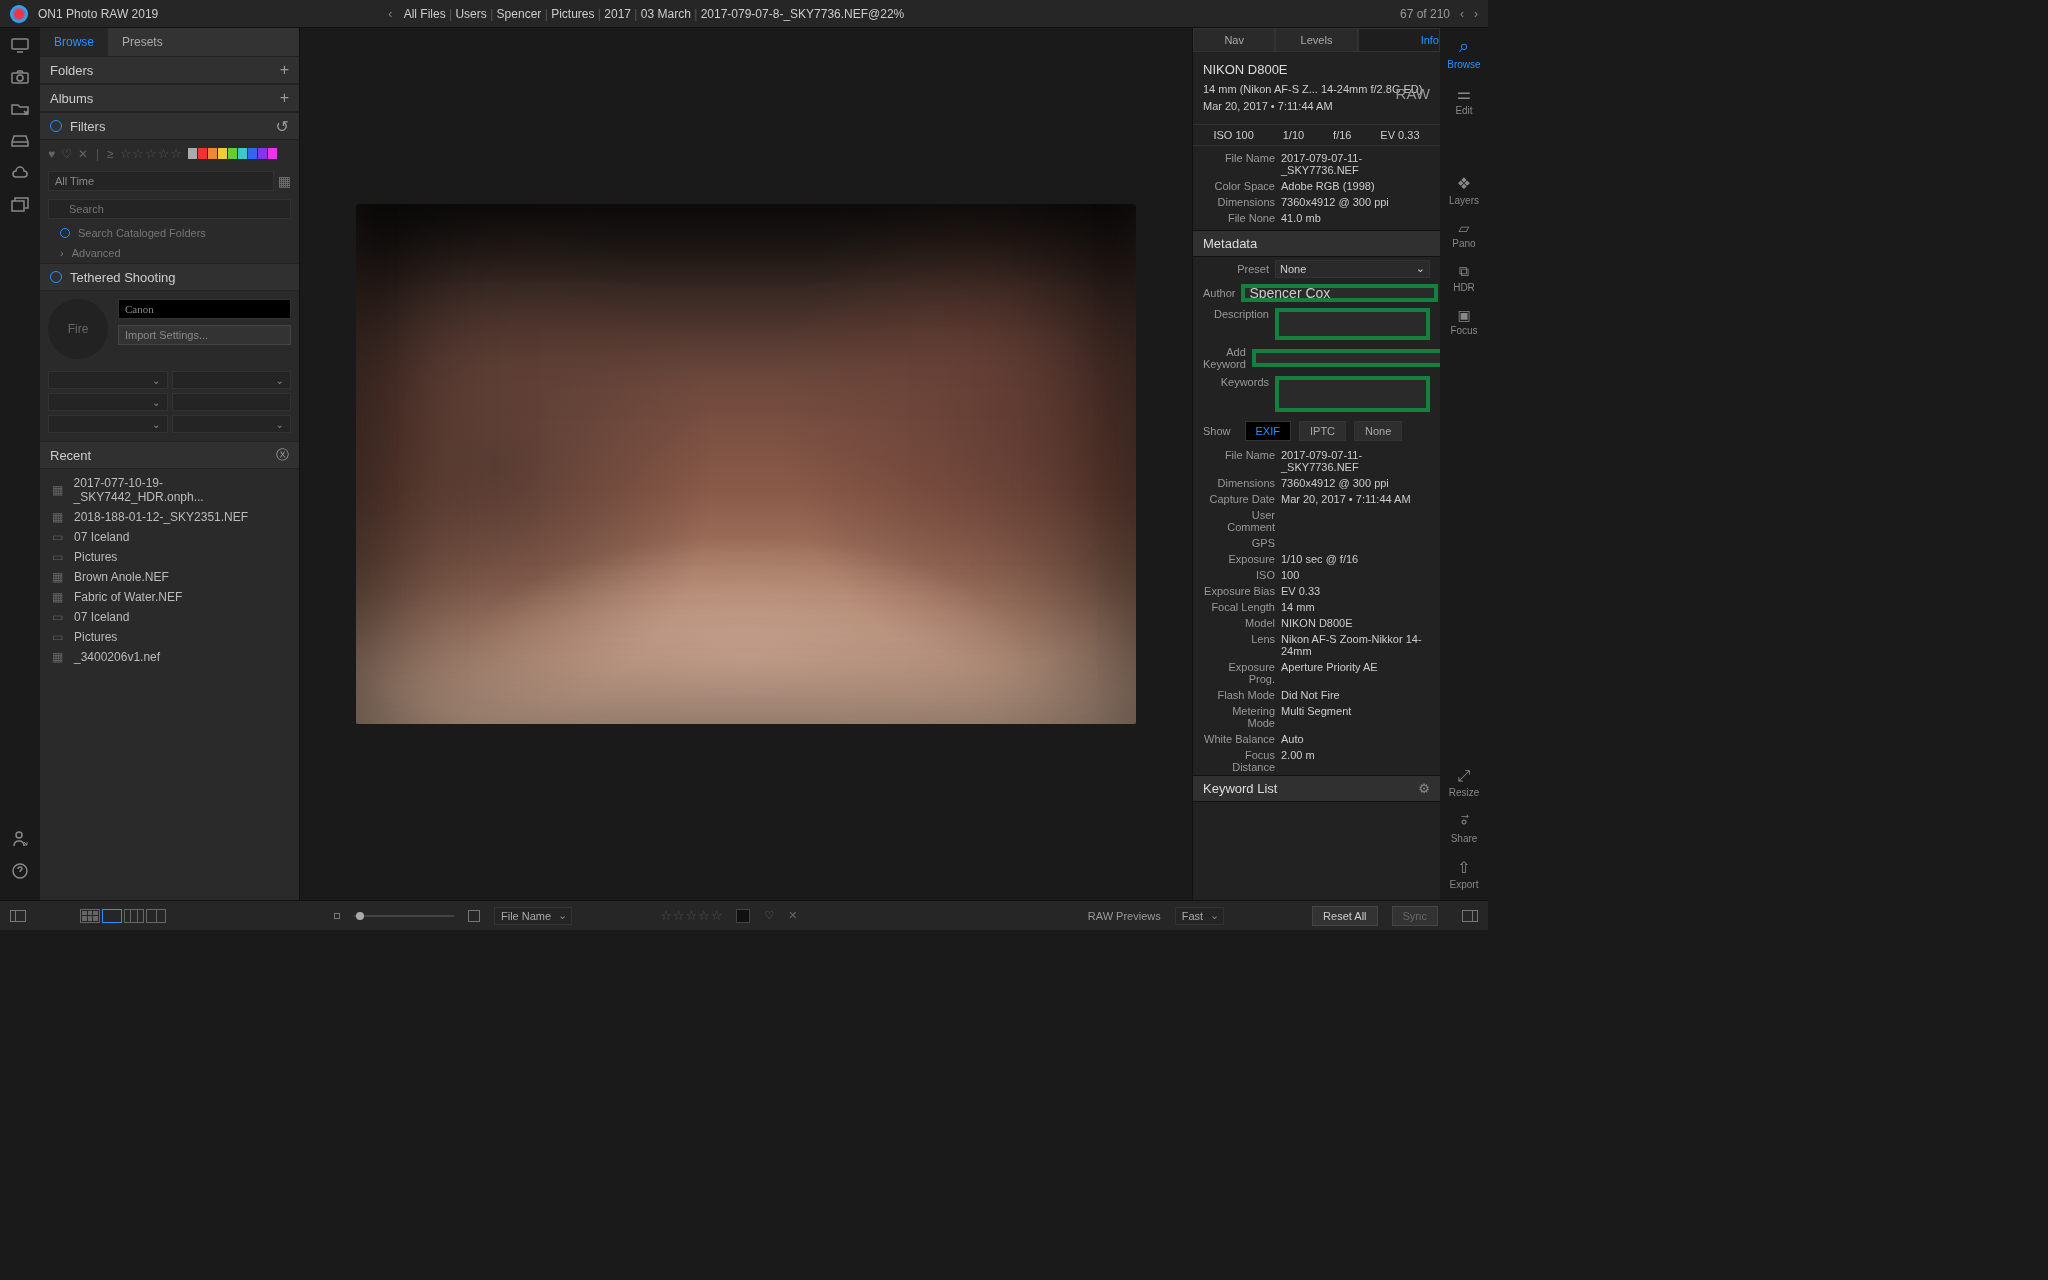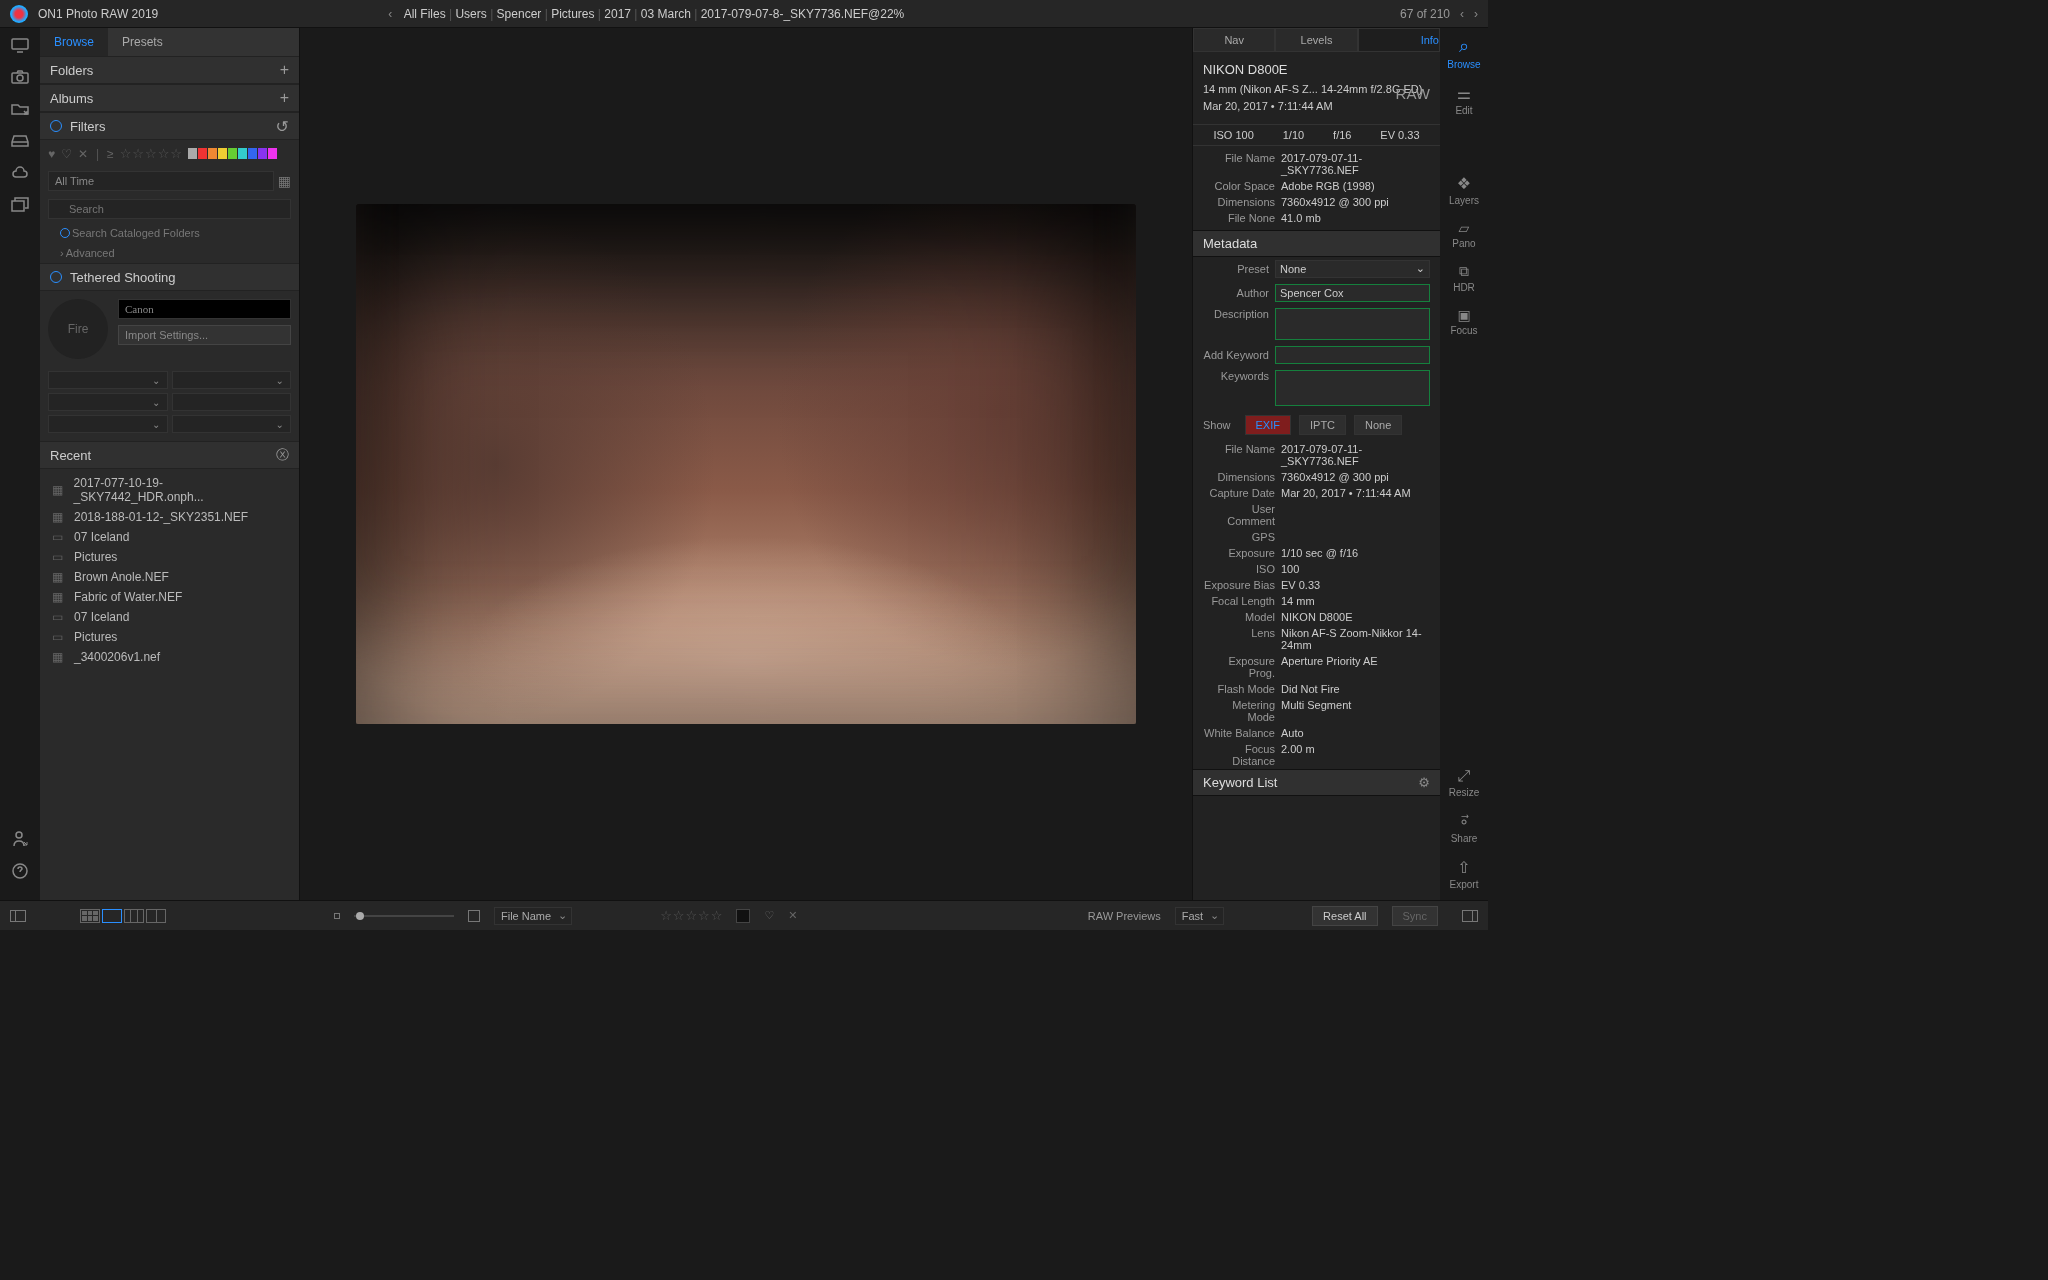--- a/index.html
+++ b/index.html
@@ -30,21 +30,21 @@
 .tabs .tab.active { color:#2a8fff; background:#262626; }
 .section-hdr { display:flex; align-items:center; padding:0 10px; height:28px; background:#303030; color:#ccc; font-size:13px; border-top:1px solid #222; border-bottom:1px solid #222; cursor:pointer; }
 .section-hdr .plus { margin-left:auto; color:#999; font-size:16px; }
 .section-hdr .ring { width:12px; height:12px; border:1.5px solid #2a8fff; border-radius:50%; margin-right:8px; }
 .filterbar { display:flex; align-items:center; gap:6px; padding:6px 8px; background:#2a2a2a; }
 .filterbar .swatches { display:flex; gap:1px; }
 .filterbar .swatches span { width:9px; height:11px; display:block; }
 .stars { display:flex; gap:1px; color:#555; font-size:13px; }
 .inputrow { padding:4px 8px; }
 .inputrow input { width:100%; background:#242424; border:1px solid #333; color:#888; padding:3px 6px; font-size:11px; }
-.subrow { padding:4px 10px 4px 20px; color:#777; font-size:11px; display:flex; align-items:center; gap:2px; }
+.subrow { padding:4px 10px 4px 20px; color:#777; font-size:11px; display:flex; align-items:center; gap:8px; }
 .tether { padding:8px; display:flex; gap:10px; align-items:flex-start; }
 .tether .circle { width:60px; height:60px; border-radius:50%; background:#222; display:flex; align-items:center; justify-content:center; color:#666; font-size:12px; }
 .tether .col { flex:1; display:flex; flex-direction:column; gap:6px; }
 .tether input { background:#000000; border:1px solid #333; color:#888; padding:3px 6px; font-size:11px; width:100%;font-family:Liberation Serif, serif; }
 .tether button { background:#333; border:1px solid #444; color:#888; padding:3px 6px; font-size:11px; text-align:left; cursor:pointer; }
 .dropgrid { display:grid; grid-template-columns:1fr 1fr; gap:4px; padding:4px 8px 8px; }
 .dropgrid .dd { height:18px; background:#242424; border:1px solid #333; display:flex; align-items:center; justify-content:flex-end; padding-right:6px; color:#888; font-size:10px; cursor:pointer; }
 .recent-list { padding:4px 0; }
 .recent-item { display:flex; align-items:center; gap:8px; padding:3px 12px; color:#bbb; font-size:12px; cursor:pointer; }
 .recent-item .ficon { color:#666; font-size:12px; width:14px; }
@@ -68,26 +68,26 @@
 .summary { padding:8px 10px; color:#ccc; line-height:1.6; position:relative; }
 .summary .raw { position:absolute; right:10px; top:30px; color:#999; font-size:15px; }
 .metarow { display:flex; justify-content:space-around; padding:4px 6px; color:#ccc; font-size:11px; border-top:1px solid #333; border-bottom:1px solid #333; }
 .kv { display:flex; padding:2px 10px; }
 .kv .k { width:78px; text-align:right; padding-right:6px; color:#999; }
 .kv .v { flex:1; color:#ccc; }
 .panel-hdr { background:#303030; padding:5px 10px; color:#ddd; font-size:13px; display:flex; align-items:center; border-top:1px solid #111; border-bottom:1px solid #111; }
 .panel-hdr .gear { margin-left:auto; color:#888; cursor:pointer; }
 .fieldrow { display:flex; align-items:center; padding:3px 10px; }
 .fieldrow .lbl { width:72px; text-align:right; padding-right:6px; color:#999; }
-.fieldrow .inp { flex:1; background:#2a2a2a; border:1px solid #15803d; height:18px; padding:0 4px; color:#ccc; font-size:11px; }
+.fieldrow .inp { flex:1; background:#2a2a2a; border:4px solid #15803d; height:18px; padding:0 4px; color:#ccc; font-size:14px; }
 .fieldrow .sel { flex:1; background:#2a2a2a; border:1px solid #333; height:18px; display:flex; align-items:center; padding:0 4px; color:#ccc; font-size:11px; justify-content:space-between; cursor:pointer; }
 .showtabs { display:flex; align-items:center; padding:6px 10px; gap:8px; }
 .showtabs .lbl { color:#999; margin-right:6px; }
 .showtabs .st { padding:3px 10px; border:1px solid #333; background:#2e2e2e; color:#aaa; cursor:pointer; font-size:11px; }
-.showtabs .st.active { color:#2a8fff; background:#7f1d1d; }
+.showtabs .st.active { color:#2a8fff; background:#000000; }
 
 
 .bottombar { height:30px; background:#262626; border-top:1px solid #111; display:flex; align-items:center; padding:0 10px; gap:14px; font-size:11px; color:#999; }
 .bottombar .viewmodes { display:flex; gap:2px; margin-left:40px; }
 .bottombar .viewmodes .vm { width:20px; height:14px; border:1px solid #666; cursor:pointer; display:flex; }
 .bottombar .viewmodes .vm.active { border-color:#2a8fff; }
 .bottombar .slider { width:100px; height:2px; background:#444; position:relative; }
 .bottombar .slider .knob { width:8px; height:8px; border-radius:50%; background:#aaa; position:absolute; left:2px; top:-3px; }
 .bottombar .dd { background:#242424; border:1px solid #333; padding:2px 20px 2px 6px; color:#aaa; position:relative; cursor:pointer; font-size:11px; }
 .bottombar .dd::after { content:"⌄"; position:absolute; right:4px; top:1px; color:#888; }

